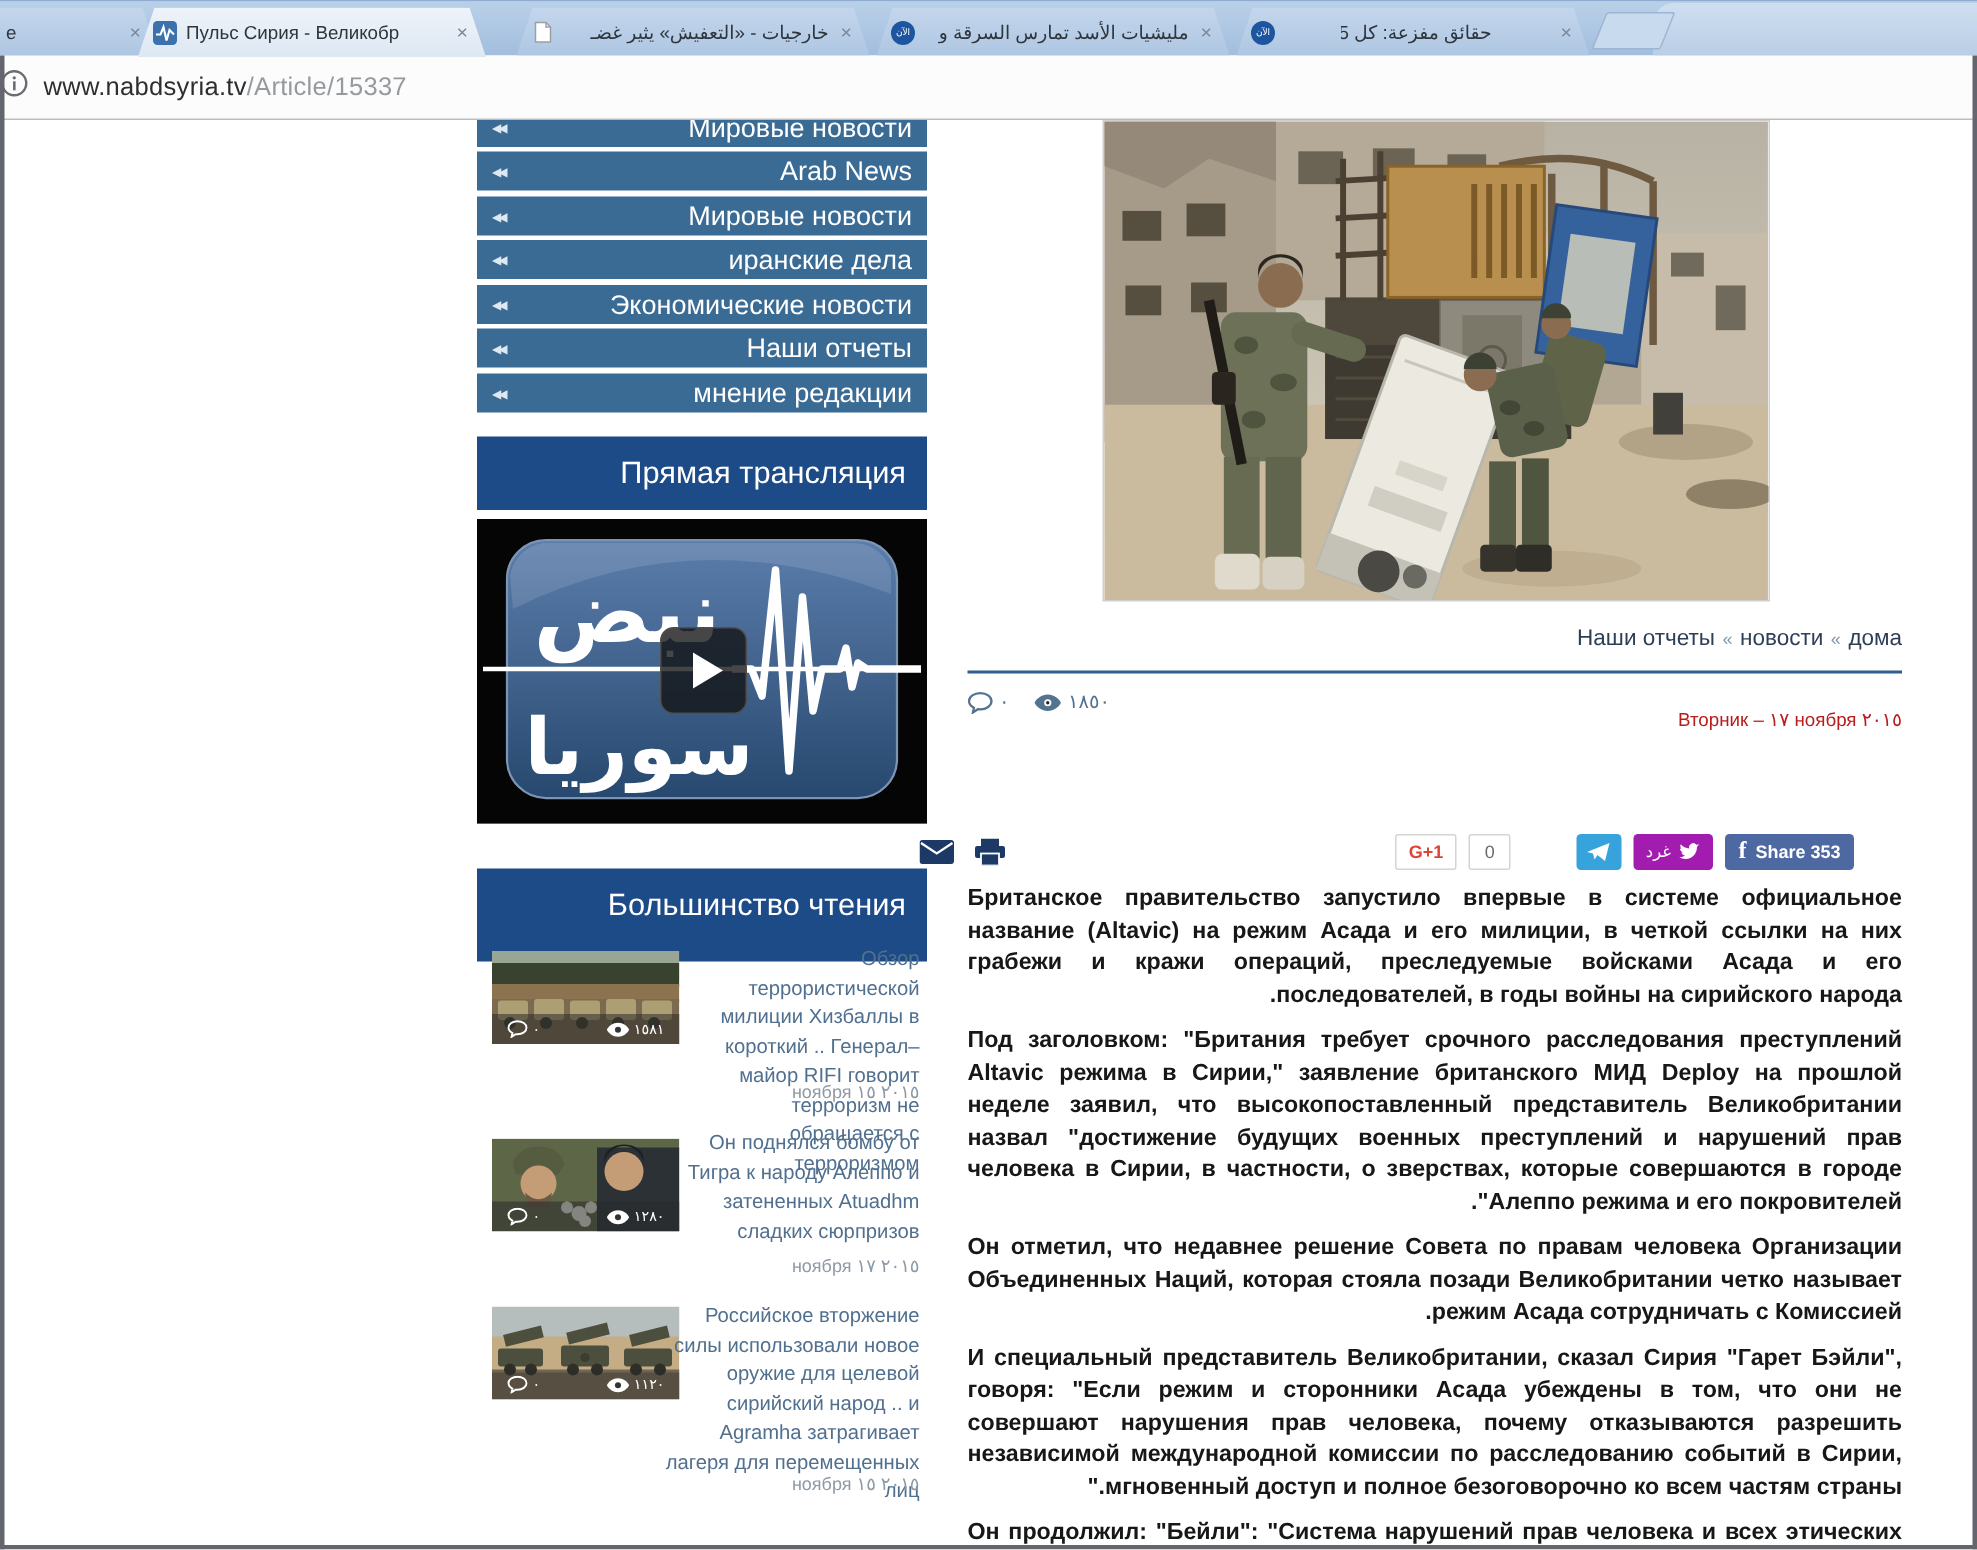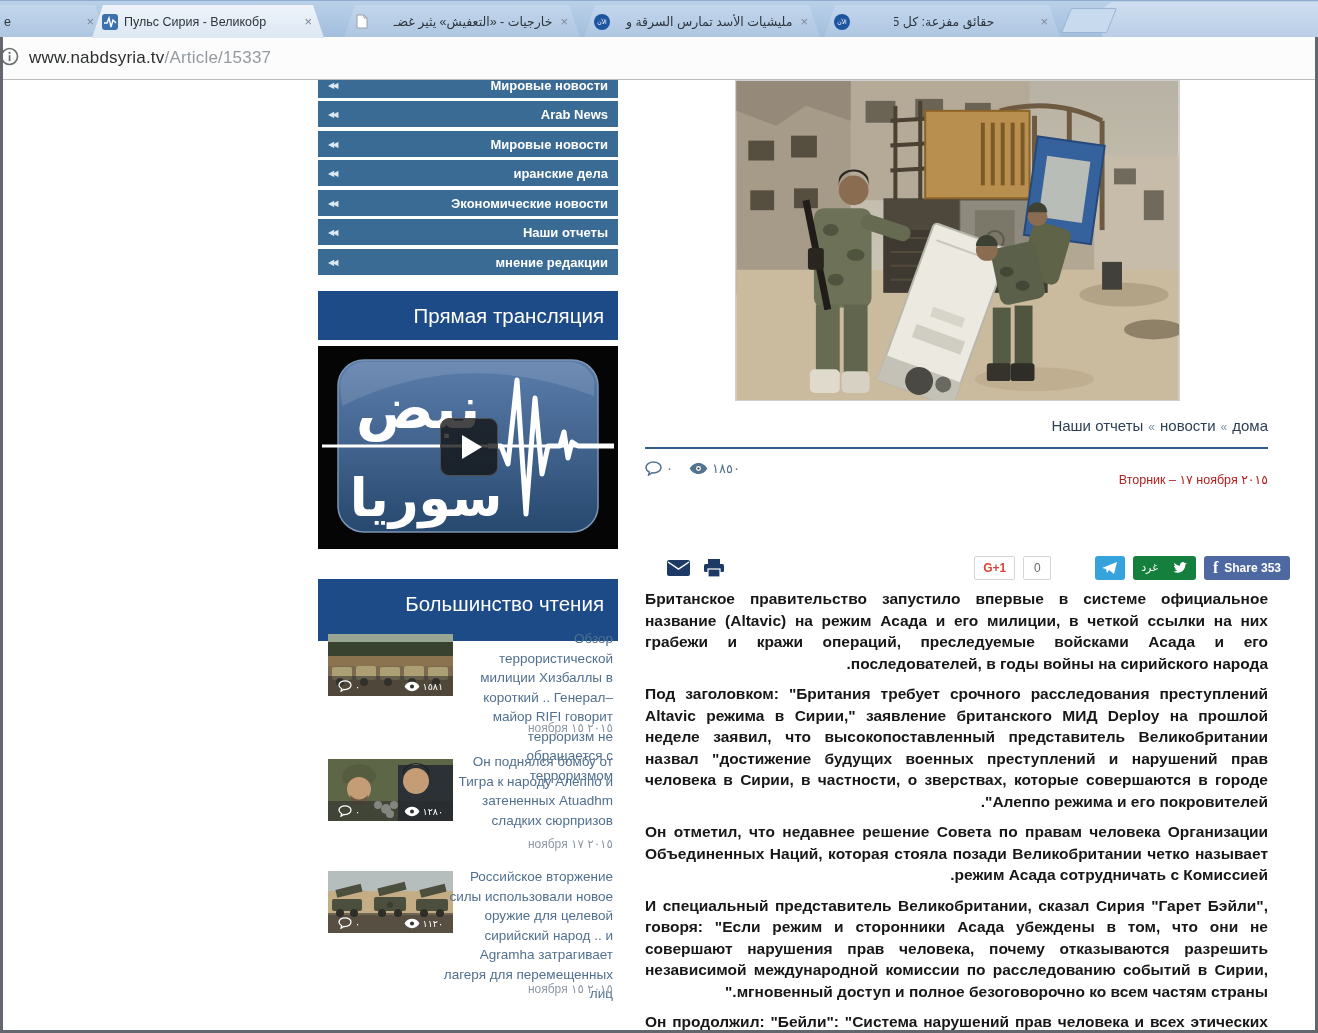--- a/index.html
+++ b/index.html
@@ -31,21 +31,21 @@
   .urlhost{color:#2c2e30;}
   .urlpath{color:#949a9f;}
   
   .frame{position:absolute;background:#63666c;z-index:50;}
   
   #viewport{position:absolute;left:3px;top:80px;width:1312px;height:950px;background:#fff;overflow:hidden;}
   
   .side-btn{position:absolute;left:315px;width:300px;height:26px;background:#3a6b94;color:#fff;
             display:flex;align-items:center;box-sizing:border-box;padding:0 10px;cursor:pointer;}
   .side-btn .chev{font-size:8px;letter-spacing:-2px;color:#dde8f0;}
-  .side-btn .lbl{margin-left:auto;font-size:13px;font-weight:bold;}
+  .side-btn .lbl{margin-left:auto;font-size:18px;}
   .side-head{position:absolute;left:315px;width:300px;background:#1c4b87;color:#fff;
              text-align:right;box-sizing:border-box;padding-right:14px;font-size:20.5px;}
   #video{position:absolute;left:315px;top:266px;width:300px;height:203px;background:#050505;}
   #playbtn{position:absolute;left:122px;top:72px;width:56px;height:56px;border-radius:9px;
            background:rgba(18,18,18,.78);border:1px solid #4e4e4e;display:flex;align-items:center;
            justify-content:center;cursor:pointer;}
   #playbtn .tri{width:0;height:0;border-left:20px solid #fff;border-top:12px solid transparent;
            border-bottom:12px solid transparent;margin-left:5px;}
   .thumb{position:absolute;width:125px;height:62px;overflow:hidden;cursor:pointer;}
   .thumb svg{display:block;}
@@ -60,30 +60,30 @@
   #crumbs{position:absolute;left:642px;top:337px;width:623px;text-align:right;font-size:15px;color:#2c3f55;}
   #crumbs .ci{cursor:pointer;}
   #crumbs .sep{color:#7d93a8;font-size:12px;margin:0 5px;}
   #rule{position:absolute;left:642px;top:367px;width:623px;height:2px;background:#2f5e8e;}
   #meta{position:absolute;left:642px;top:377px;width:623px;height:22px;display:flex;align-items:center;
         color:#54738f;font-size:13px;}
   #meta .grp{display:flex;align-items:center;gap:4px;margin-right:16px;}
   #meta .date{margin-left:auto;color:#b91c1c;font-size:12.5px;margin-top:23px;}
   #atitle{position:absolute;left:642px;top:405px;width:623px;text-align:right;direction:rtl;
           font-size:20px;line-height:30px;color:#2f6da6;}
-  #sharerow{position:absolute;left:664px;top:475px;width:623px;height:25px;display:flex;align-items:center;gap:14px;}
+  #sharerow{position:absolute;left:610px;top:475px;width:623px;height:25px;display:flex;align-items:center;gap:14px;}
   .shicon{cursor:pointer;display:flex;align-items:center;}
   .rightbtns{margin-left:auto;display:flex;align-items:center;gap:8px;}
   .gplus{height:22px;border:1px solid #d4d4d4;border-radius:2px;background:#fff;color:#db4437;
          font-weight:bold;font-size:12px;display:flex;align-items:center;padding:0 8px;cursor:pointer;}
   .gcount{height:22px;min-width:26px;border:1px solid #d4d4d4;border-radius:2px;background:#fff;
           color:#6b6b6b;font-size:12px;display:flex;align-items:center;justify-content:center;}
   .tg{width:30px;height:24px;background:#37a3dc;border-radius:3px;display:flex;align-items:center;
       justify-content:center;cursor:pointer;}
-  .tw{height:24px;background:#15803d;border-radius:3px;display:flex;align-items:center;gap:15px;
+  .tw{height:24px;background:#a21caf;border-radius:3px;display:flex;align-items:center;gap:5px;
       padding:0 8px;color:#fff;font-size:11px;cursor:pointer;}
   .fb{height:24px;background:#4e69a2;border-radius:3px;display:flex;align-items:center;gap:6px;
       padding:0 9px;color:#fff;font-size:12px;font-weight:bold;cursor:pointer;}
   .fb .f{font-family:"Liberation Serif",serif;font-size:16px;font-weight:bold;}
   #paras{position:absolute;left:642px;top:508px;width:623px;}
   #paras p{margin:0 0 9px 0;font-size:15.5px;line-height:21.5px;font-weight:700;color:#171717;
            text-align:justify;direction:rtl;}
 </style>
 </head>
 <body>

